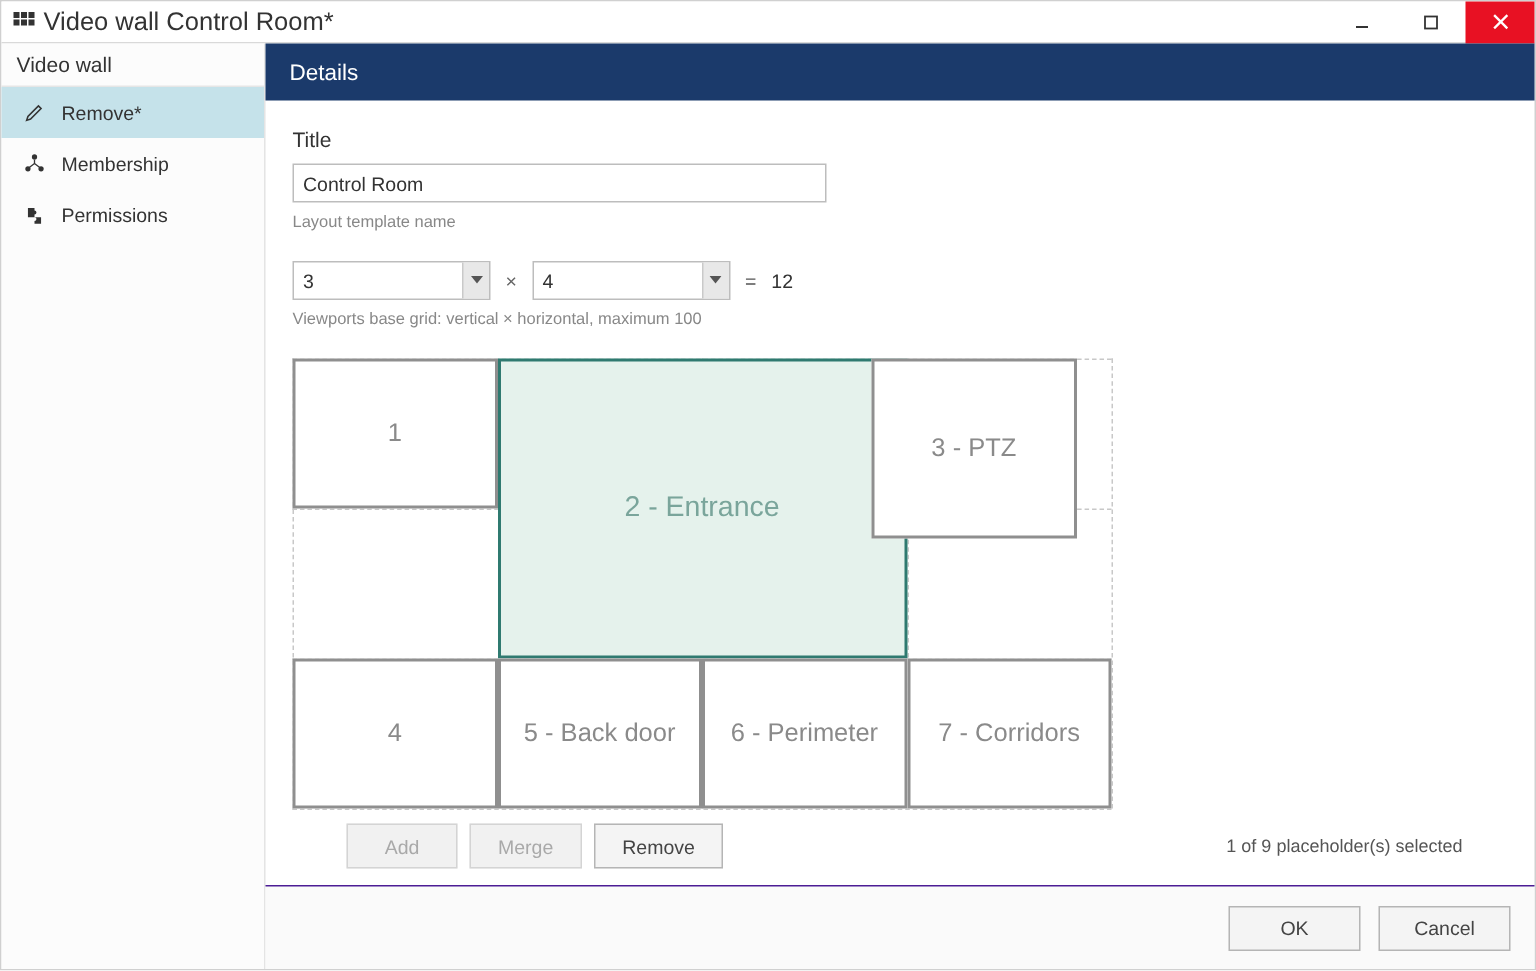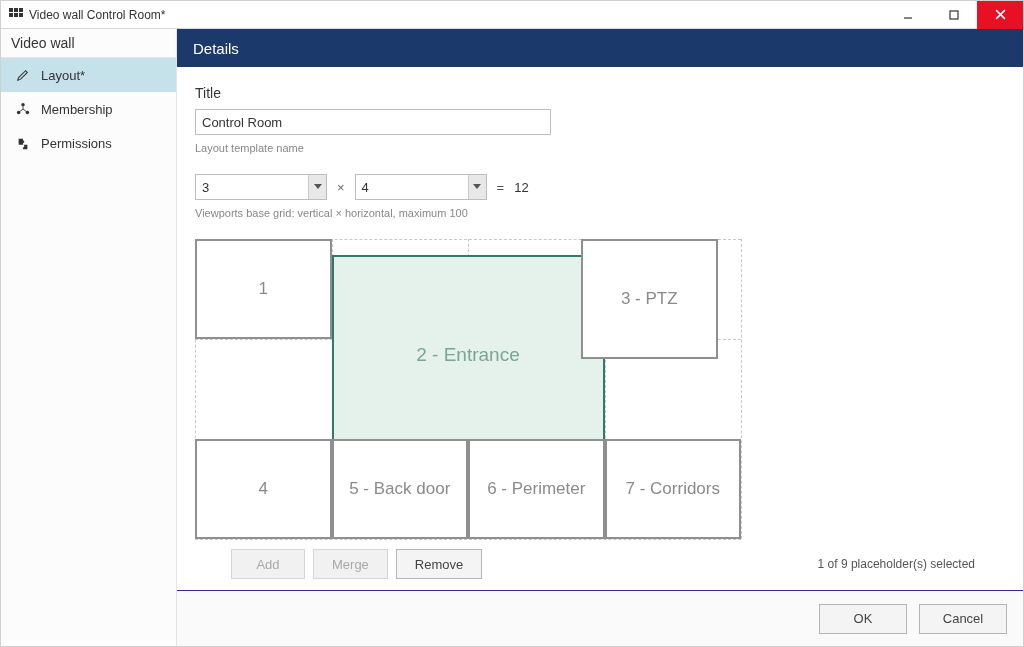--- a/index.html
+++ b/index.html
@@ -2,21 +2,21 @@
 <html><head>
 <meta charset="utf-8">
 <style>
   * { box-sizing: border-box; margin: 0; padding: 0; }
   html, body { width: 1024px; height: 647px; font-family: "Segoe UI", Arial, sans-serif; font-size: 13px; color: #333; background: #fff; overflow: hidden; }
   .window { width: 1024px; height: 647px; display: flex; flex-direction: column; border: 1px solid #d0d0d0; }
   
   .titlebar { height: 28px; background: #fff; display: flex; align-items: center; border-bottom: 1px solid #d9d9d9; }
   .titlebar .app-icon { width: 14px; height: 14px; margin: 0 6px 0 8px; display: grid; grid-template-columns: repeat(3,4px); grid-auto-rows: 4px; gap: 1px; }
   .titlebar .app-icon span { background: #333; }
-  .titlebar .title { flex: 0 0 auto; font-size: 12px; color: #333; }
+  .titlebar .title { flex: 0 0 auto; font-size: 17px; color: #333; }
   .titlebar .spacer { flex: 1; }
   .win-btn { width: 46px; height: 28px; display: flex; align-items: center; justify-content: center; font-size: 14px; color: #333; }
   .win-btn:last-child { background: #e81123; color: #fff; width: 46px; }
   
   .body { flex: 1; display: flex; min-height: 0; }
   .sidebar { width: 176px; background: #fcfcfc; border-right: 1px solid #e4e4e4; display: flex; flex-direction: column; }
   .sidebar-header { padding: 6px 10px; font-size: 14px; color: #333; border-bottom: 1px solid #e6e6e6; }
   .sidebar-item { display: flex; align-items: center; gap: 10px; padding: 9px 14px; font-size: 13px; color: #333; cursor: default; }
   .sidebar-item.active { background: #c5e2ea; }
   .sidebar-item .icon { width: 16px; height: 16px; display: inline-flex; align-items: center; justify-content: center; color: #333; }
@@ -85,21 +85,21 @@
 
     <div class="sidebar">
       <div class="sidebar-header">Video wall</div>
 
       <div class="sidebar-item active">
         <span class="icon">
           <svg width="14" height="14" viewBox="0 0 16 16">
               <path d="M2 14l1-3 8-8 2 2-8 8-3 1z" fill="none" stroke="#333" stroke-width="1.2"></path>
             </svg>
         </span>
-        <span>Layout*</span>
+        <span>Remove*</span>
       </div>
 
       <div class="sidebar-item">
         <span class="icon">
           <svg width="14" height="14" viewBox="0 0 16 16">
               <circle cx="8" cy="3" r="2" fill="#333"></circle>
               <circle cx="3" cy="12" r="2" fill="#333"></circle>
               <circle cx="13" cy="12" r="2" fill="#333"></circle>
               <path d="M8 5v3M8 8L4 11M8 8l4 3" stroke="#333" stroke-width="1" fill="none"></path>
             </svg>
@@ -160,21 +160,21 @@
                 <div class="gridline" style="left: 0px; top: 0px; height: 300px; width: 0px;"></div>
                 <div class="gridline" style="left: 136.5px; top: 0px; height: 300px; width: 0px;"></div>
                 <div class="gridline" style="left: 273px; top: 0px; height: 300px; width: 0px;"></div>
                 <div class="gridline" style="left: 409.5px; top: 0px; height: 300px; width: 0px;"></div>
                 <div class="gridline" style="left: 546px; top: 0px; height: 300px; width: 0px;"></div>
                 <div class="gridline" style="top: 0px; left: 0px; width: 546px; height: 0px;"></div>
                 <div class="gridline" style="top: 100px; left: 0px; width: 546px; height: 0px;"></div>
                 <div class="gridline" style="top: 200px; left: 0px; width: 546px; height: 0px;"></div>
                 <div class="gridline" style="top: 300px; left: 0px; width: 546px; height: 0px;"></div>
                 <div class="vp" style="left: 0px; top: 0px; width: 136.5px; height: 100px;">1</div>
-                <div class="vp sel" style="left: 136.5px; top: 16px; width: 273px; height: 200px;">2 - Entrance</div>
+                <div class="vp sel" style="left: 136.5px; top: 0px; width: 273px; height: 200px;">2 - Entrance</div>
                 <div class="vp" style="left: 386px; top: 0px; width: 136.5px; height: 120px;">3 - PTZ</div>
                 <div class="vp" style="left: 0px; top: 200px; width: 136.5px; height: 100px;">4</div>
                 <div class="vp" style="left: 136.5px; top: 200px; width: 136.5px; height: 100px;">5 - Back door</div>
                 <div class="vp" style="left: 273px; top: 200px; width: 136.5px; height: 100px;">6 - Perimeter</div>
                 <div class="vp" style="left: 409.5px; top: 200px; width: 136.5px; height: 100px;">7 - Corridors</div>
               </div>
             <div class="grid-buttons" style="width:780px;padding-left:36px;">
               <div class="btn disabled">Add</div>
               <div class="btn disabled">Merge</div>
               <div class="btn">Remove</div>

